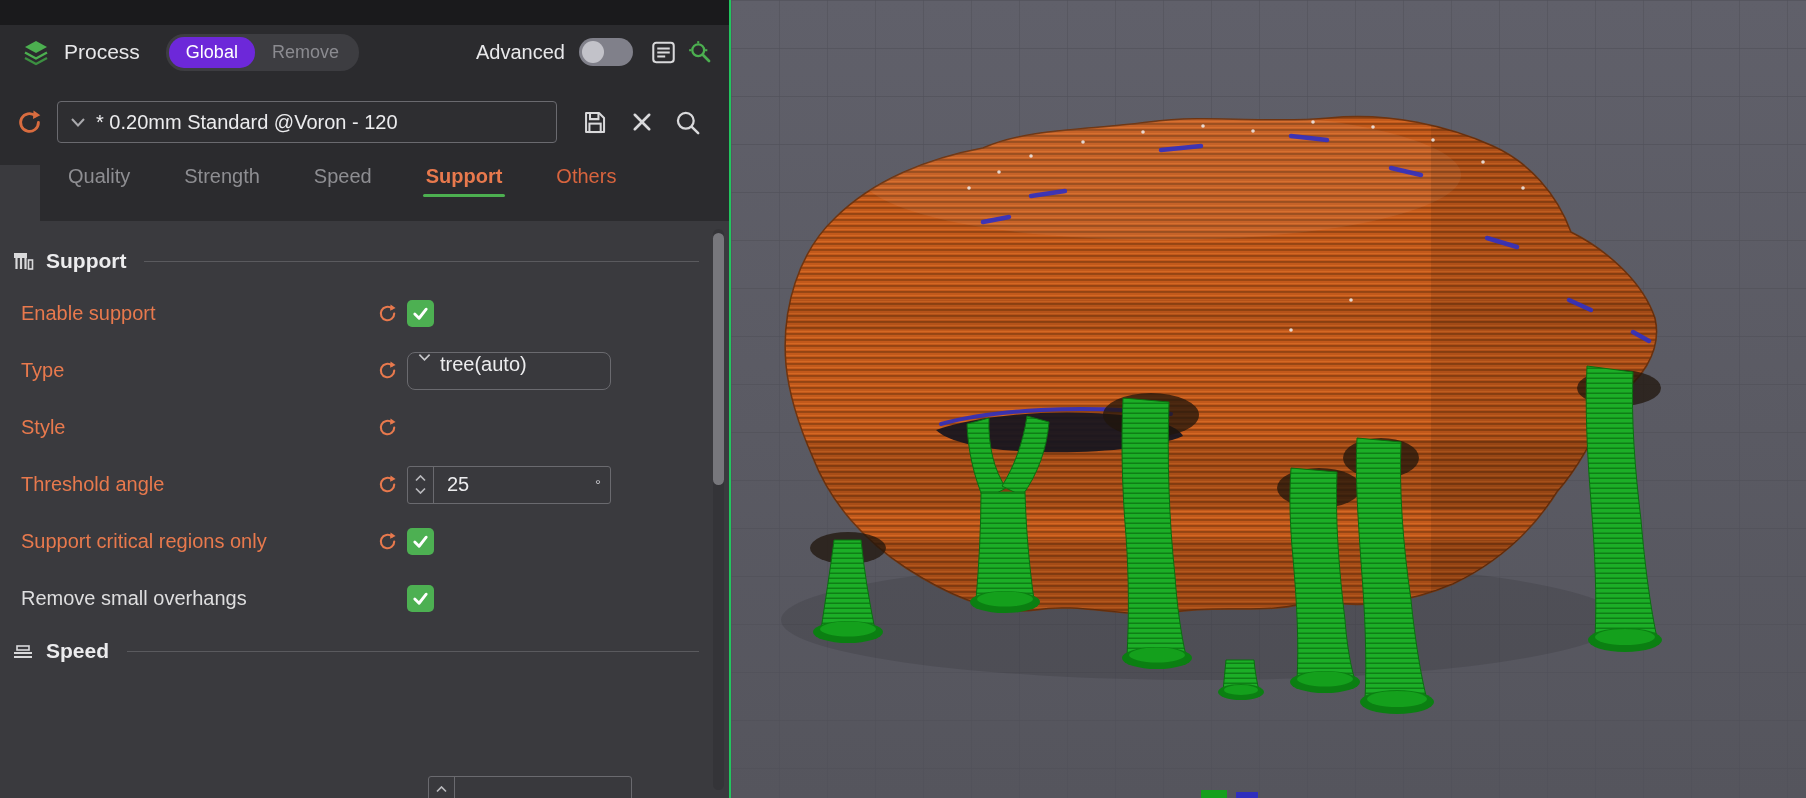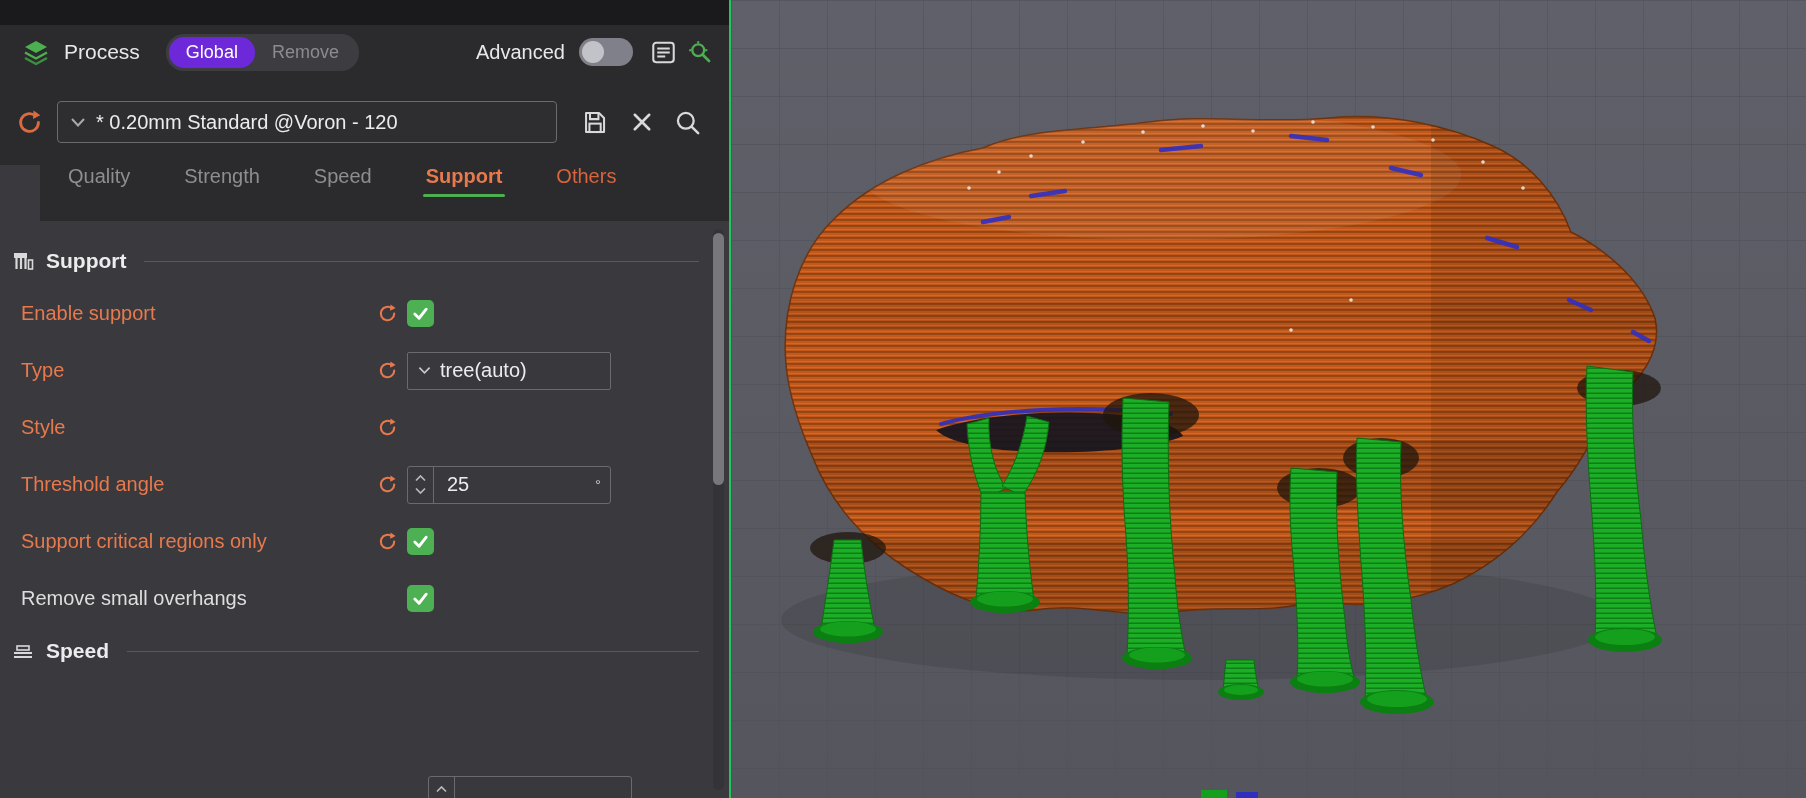--- a/index.html
+++ b/index.html
@@ -40,21 +40,21 @@
 
   .row { display:flex; align-items:center; height:57px; padding-left:21px; }
   .row .label { width:356px; font-size:20px; color:#dededf; }
   .row.modified .label { color:#e8794d; }
   .reset-slot { width:30px; display:flex; align-items:center; }
 
   .checkbox { width:27px; height:27px; border-radius:5px; display:flex; align-items:center; justify-content:center; }
   .checkbox.checked { background:#4db052; }
   .checkbox.unchecked { border:2px solid #87878b; background:transparent; }
 
-  .dropdown { width:204px; height:38px; border:1px solid #6a6a6f; border-radius:2px; background:#39393d; display:flex; align-items:center; padding:0 10px; gap:9px; }
+  .dropdown { width:204px; height:38px; border:1px solid #6a6a6f; border-radius:8px; background:#39393d; display:flex; padding:0 10px; gap:9px; }
   .dropdown .dval { font-size:20px; color:#ececee; white-space:nowrap; }
 
   .spinner { width:204px; height:38px; border:1px solid #6a6a6f; border-radius:3px; background:#39393d; display:flex; align-items:center; position:relative; }
   .spin-arrows { width:26px; height:100%; border-right:1px solid #6a6a6f; display:flex; flex-direction:column; align-items:center; justify-content:center; gap:5px; }
   .spin-value { margin-left:13px; font-size:20px; color:#ececee; }
   .spin-unit { position:absolute; right:9px; top:50%; transform:translateY(-55%); font-size:15px; color:#c6c6ca; }
 
   .partial-spinner { position:absolute; left:428px; bottom:-16px; }
 
   .scrollbar { position:absolute; top:8px; right:5px; bottom:8px; width:11px; border-radius:6px; background:#343438; }

